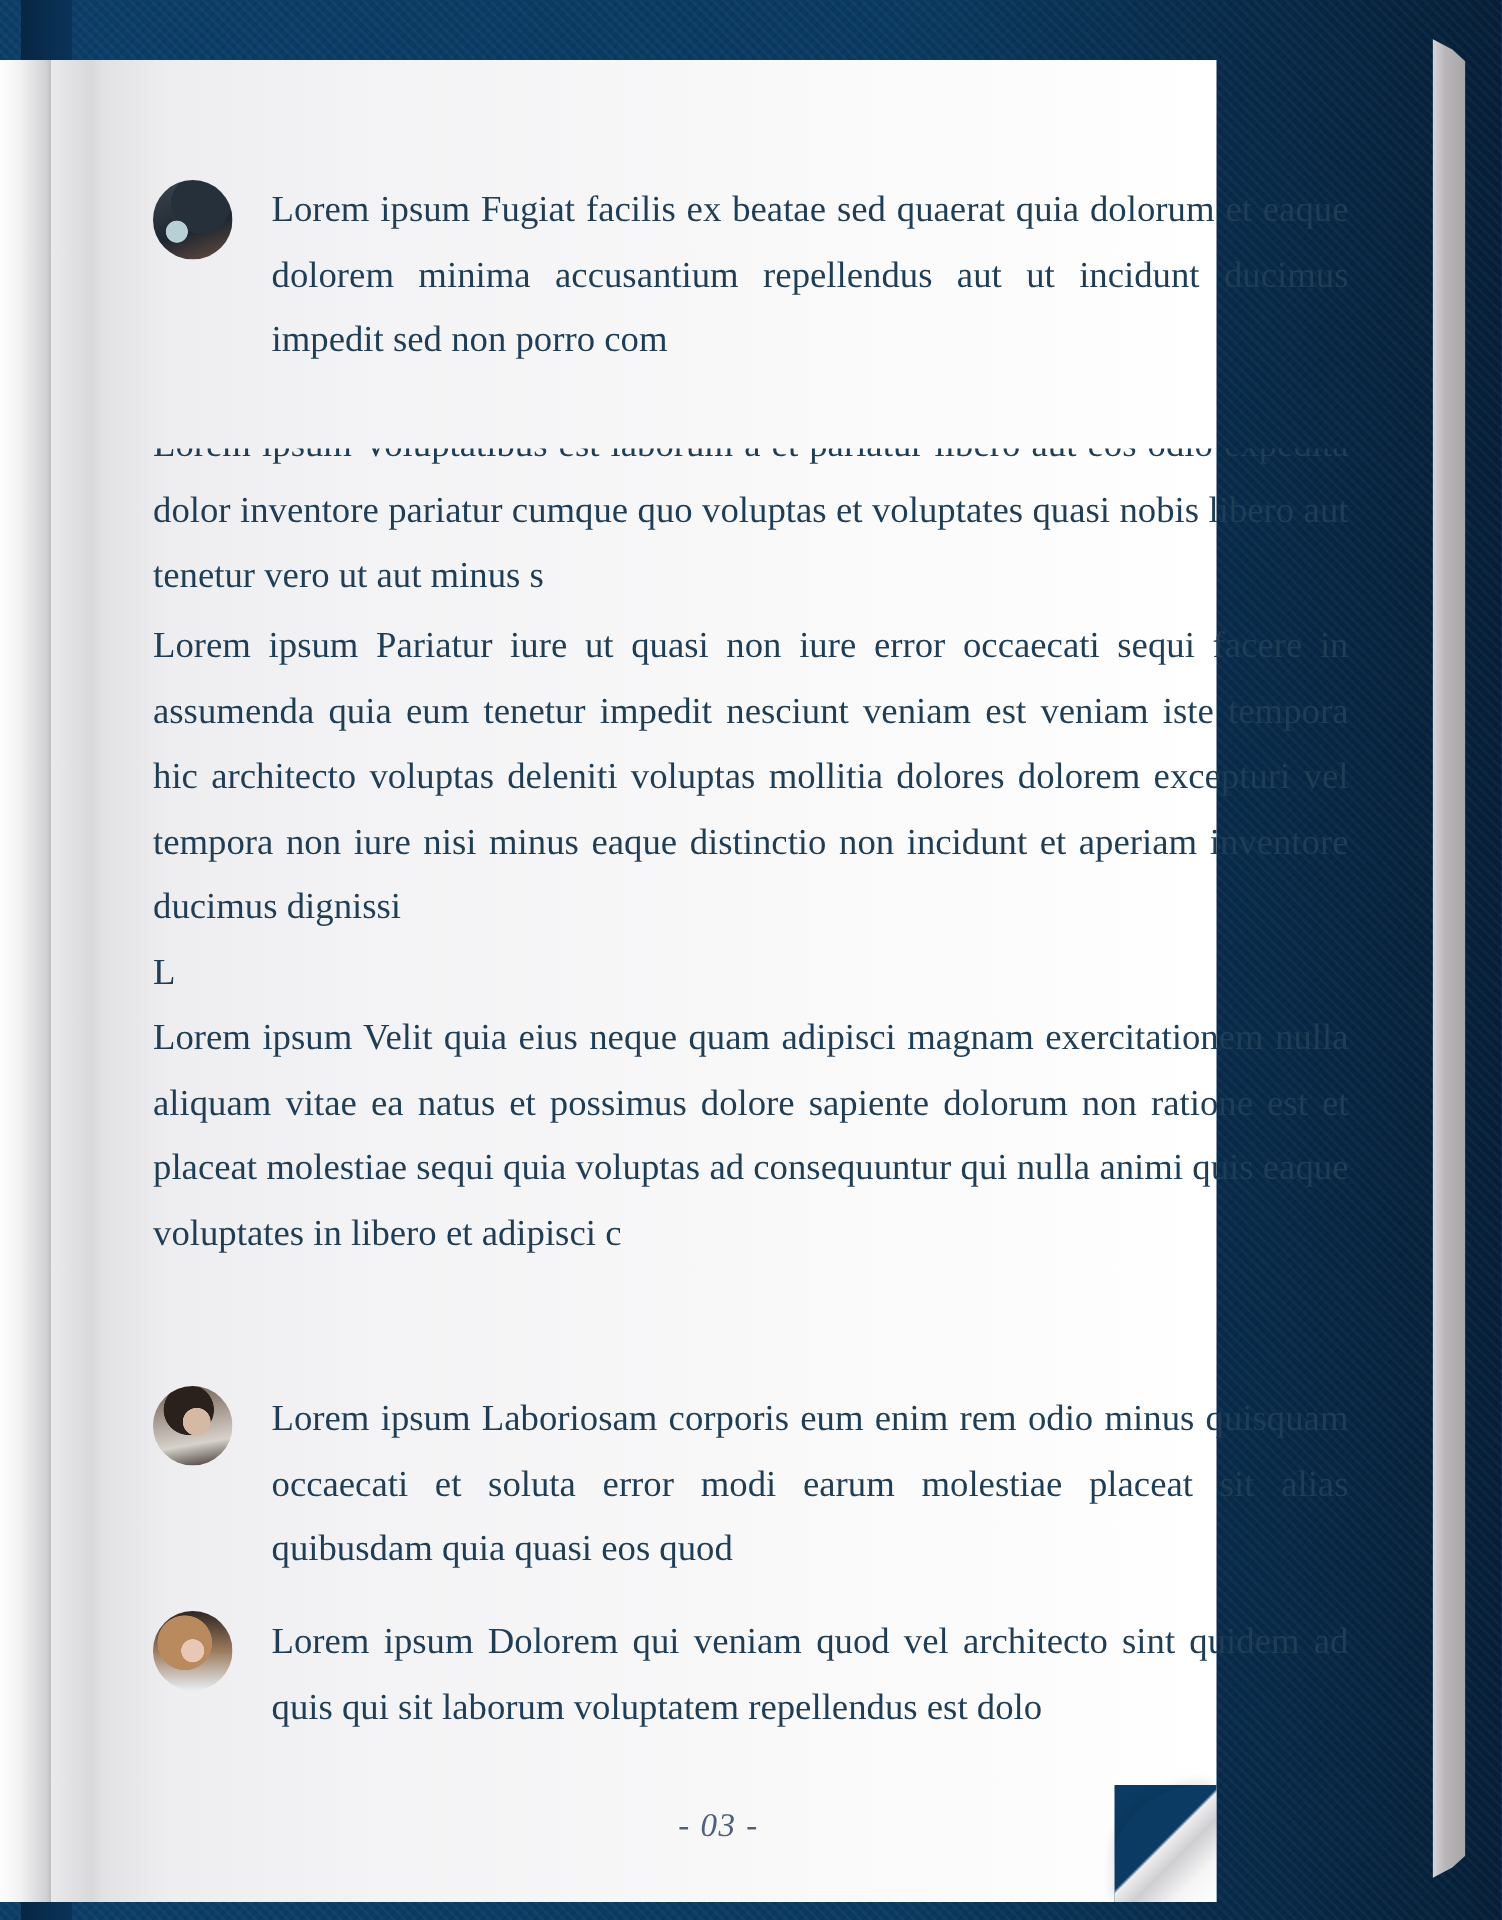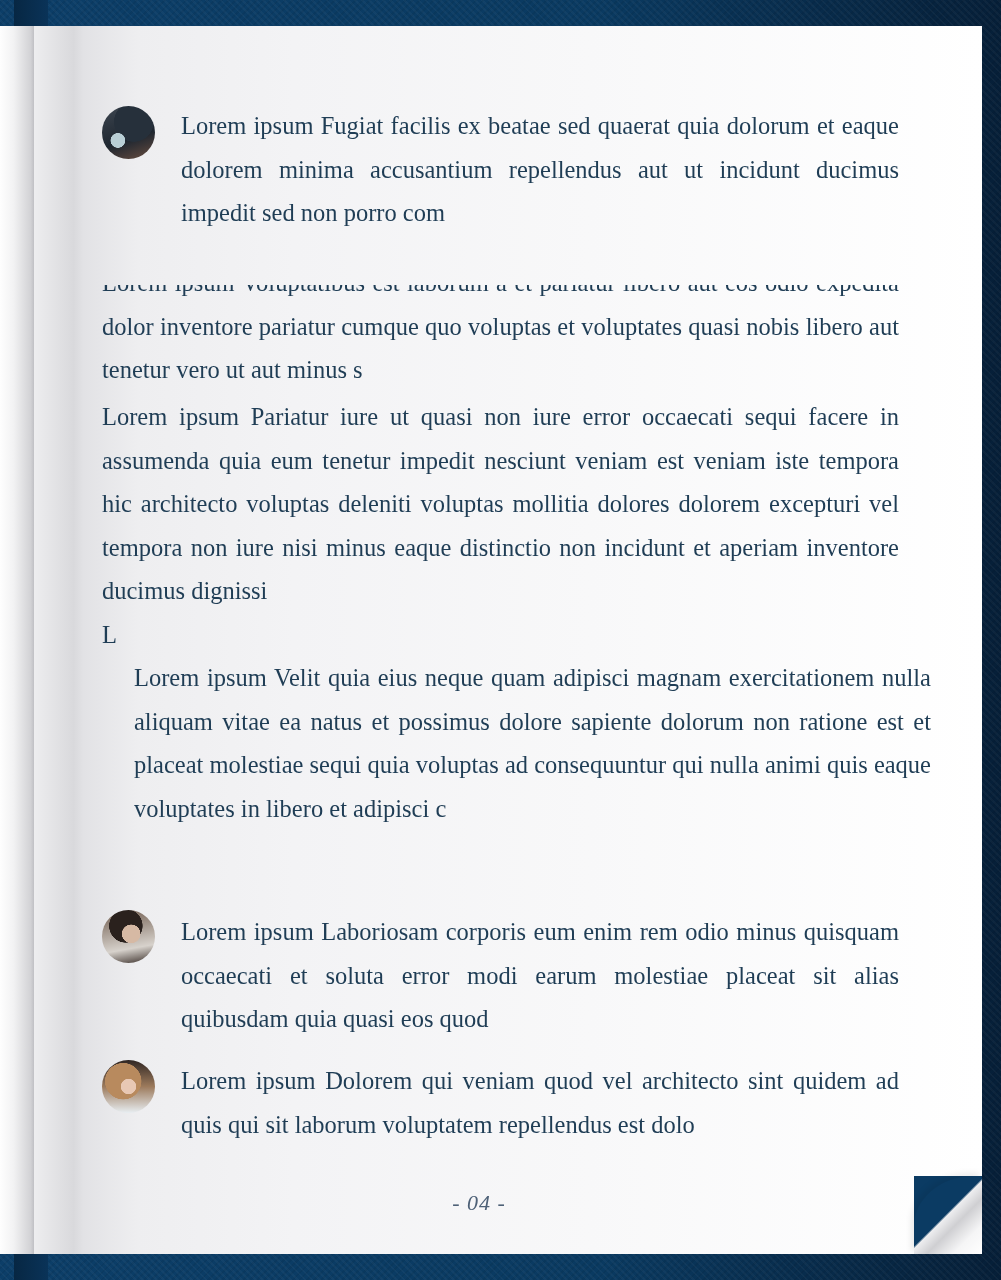--- a/index.html
+++ b/index.html
@@ -12,21 +12,21 @@
       linear-gradient(90deg, #0c3e68 0%, #0a3a61 60%, #061f38 100%);
     font-family: "Liberation Serif", "DejaVu Serif", serif;
   }
   .spine-dark { position:absolute; left:14px; top:0; width:34px; height:1280px; background:linear-gradient(90deg,#072743,#0a3358); }
   .page-edges {
     position:absolute; left:955px; top:26px; width:22px; height:1226px;
     background:linear-gradient(90deg,#d7d5d8,#b8b5b8 40%,#a9a6aa);
     clip-path: polygon(0 0, 60% 7px, 100% 15px, 100% calc(100% - 15px), 60% calc(100% - 7px), 0 100%);
   }
   .page {
-    position:absolute; left:0; top:26px; width:982px; height:1228px;
+    position:absolute; left:0; top:40px; width:811px; height:1228px;
     background:linear-gradient(90deg,#ffffff 0%, #f5f5f6 2%, #d9d9dc 7.5%, #e2e2e5 8.5%, #eeeef0 14%, #f3f3f5 30%, #f8f8f9 60%, #ffffff 100%);
   }
   .spine-shadow {
     position:absolute; left:0; top:0; width:34px; height:100%;
     background:linear-gradient(90deg,#fefefe 0%, #f2f2f3 40%, #d2d2d5 90%, #c0c0c4 100%);
   }
   .curl {
     position:absolute; right:0; bottom:0; width:68px; height:78px;
     background:#0b3b63;
   }
@@ -71,31 +71,31 @@
       </div>
 
       <div class="para clip-top" style="top:259px; height:109px;">
         <div style="margin-top:-24px;">Lorem ipsum Voluptatibus est laborum a et pariatur libero aut eos odio expedita dolor inventore pariatur cumque quo voluptas et voluptates quasi nobis libero aut tenetur vero ut aut minus s</div>
       </div>
 
       <div class="para" style="top:369px;">Lorem ipsum Pariatur iure ut quasi non iure error occaecati sequi facere in assumenda quia eum tenetur impedit nesciunt veniam est veniam iste tempora hic architecto voluptas deleniti voluptas mollitia dolores dolorem excepturi vel tempora non iure nisi minus eaque distinctio non incidunt et aperiam inventore ducimus dignissi</div>
 
       <div class="para" style="top:587px;">L</div>
 
-      <div class="para" style="top:630px;margin-left:32px;">Lorem ipsum Velit quia eius neque quam adipisci magnam exercitationem nulla aliquam vitae ea natus et possimus dolore sapiente dolorum non ratione est et placeat molestiae sequi quia voluptas ad consequuntur qui nulla animi quis eaque voluptates in libero et adipisci c</div>
+      <div class="para" style="top:630px;">Lorem ipsum Velit quia eius neque quam adipisci magnam exercitationem nulla aliquam vitae ea natus et possimus dolore sapiente dolorum non ratione est et placeat molestiae sequi quia voluptas ad consequuntur qui nulla animi quis eaque voluptates in libero et adipisci c</div>
 
       <div class="msg" style="top:884px;">
         <div class="avatar av2" style="top:0px;"></div>
         <div class="msg-text">Lorem ipsum Laboriosam corporis eum enim rem odio minus quisquam occaecati et soluta error modi earum molestiae placeat sit alias quibusdam quia quasi eos quod</div>
       </div>
 
       <div class="msg" style="top:1033px;">
         <div class="avatar av3" style="top:1px;"></div>
         <div class="msg-text">Lorem ipsum Dolorem qui veniam quod vel architecto sint quidem ad quis qui sit laborum voluptatem repellendus est dolo</div>
       </div>
     </div>
 
-    <div class="page-num">- 04 -</div>
+    <div class="page-num">- 03 -</div>
 
     <div class="curl"></div>
     <div class="curl-fold"></div>
   </div>
 </div>
 
 </body></html>

